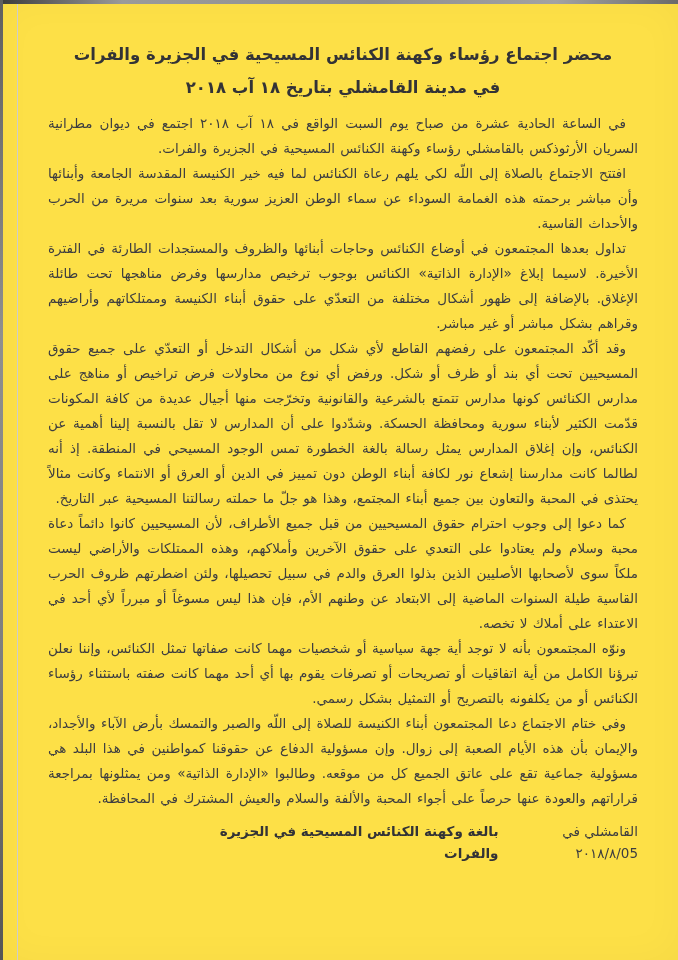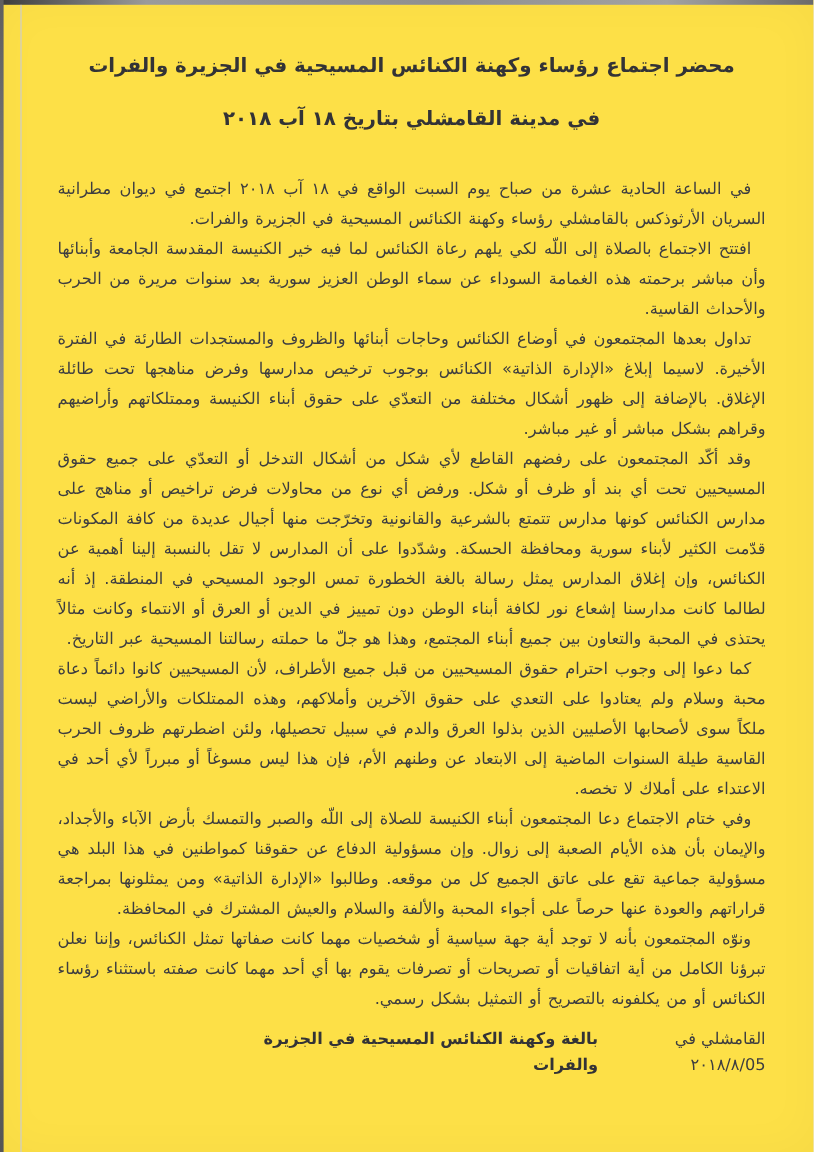--- a/index.html
+++ b/index.html
@@ -39,24 +39,24 @@
   }
   .doc-title {
     text-align: center;
     font-weight: bold;
     font-size: 16.5px;
     line-height: 30px;
     color: #333336;
     letter-spacing: 0;
   }
   .doc-title .line2 {
-    margin-top: 14px;
+    margin-top: 3px;
   }
   .body-text {
-    margin-top: 32px;
+    margin-top: 8px;
     font-size: 13.5px;
     line-height: 25px;
     text-align: justify;
   }
   .body-text p {
     margin: 0;
     padding: 0;
     text-indent: 12px;
     word-spacing: 1px;
   }
@@ -89,22 +89,22 @@
       <div class="line1">محضر اجتماع رؤساء وكهنة الكنائس المسيحية في الجزيرة والفرات</div>
       <div class="line2">في مدينة القامشلي بتاريخ ١٨ آب ٢٠١٨</div>
     </div>
 
     <div class="body-text">
       <p>في الساعة الحادية عشرة من صباح يوم السبت الواقع في ١٨ آب ٢٠١٨ اجتمع في ديوان مطرانية السريان الأرثوذكس بالقامشلي رؤساء وكهنة الكنائس المسيحية في الجزيرة والفرات.</p>
       <p>افتتح الاجتماع بالصلاة إلى اللّه لكي يلهم رعاة الكنائس لما فيه خير الكنيسة المقدسة الجامعة وأبنائها وأن مباشر برحمته هذه الغمامة السوداء عن سماء الوطن العزيز سورية بعد سنوات مريرة من الحرب والأحداث القاسية.</p>
       <p>تداول بعدها المجتمعون في أوضاع الكنائس وحاجات أبنائها والظروف والمستجدات الطارئة في الفترة الأخيرة. لاسيما إبلاغ «الإدارة الذاتية» الكنائس بوجوب ترخيص مدارسها وفرض مناهجها تحت طائلة الإغلاق. بالإضافة إلى ظهور أشكال مختلفة من التعدّي على حقوق أبناء الكنيسة وممتلكاتهم وأراضيهم وقراهم بشكل مباشر أو غير مباشر.</p>
       <p>وقد أكّد المجتمعون على رفضهم القاطع لأي شكل من أشكال التدخل أو التعدّي على جميع حقوق المسيحيين تحت أي بند أو ظرف أو شكل. ورفض أي نوع من محاولات فرض تراخيص أو مناهج على مدارس الكنائس كونها مدارس تتمتع بالشرعية والقانونية وتخرّجت منها أجيال عديدة من كافة المكونات قدّمت الكثير لأبناء سورية ومحافظة الحسكة. وشدّدوا على أن المدارس لا تقل بالنسبة إلينا أهمية عن الكنائس، وإن إغلاق المدارس يمثل رسالة بالغة الخطورة تمس الوجود المسيحي في المنطقة. إذ أنه لطالما كانت مدارسنا إشعاع نور لكافة أبناء الوطن دون تمييز في الدين أو العرق أو الانتماء وكانت مثالاً يحتذى في المحبة والتعاون بين جميع أبناء المجتمع، وهذا هو جلّ ما حملته رسالتنا المسيحية عبر التاريخ.</p>
       <p>كما دعوا إلى وجوب احترام حقوق المسيحيين من قبل جميع الأطراف، لأن المسيحيين كانوا دائماً دعاة محبة وسلام ولم يعتادوا على التعدي على حقوق الآخرين وأملاكهم، وهذه الممتلكات والأراضي ليست ملكاً سوى لأصحابها الأصليين الذين بذلوا العرق والدم في سبيل تحصيلها، ولئن اضطرتهم ظروف الحرب القاسية طيلة السنوات الماضية إلى الابتعاد عن وطنهم الأم، فإن هذا ليس مسوغاً أو مبرراً لأي أحد في الاعتداء على أملاك لا تخصه.</p>
+      <p>ونوّه المجتمعون بأنه لا توجد أية جهة سياسية أو شخصيات مهما كانت صفاتها تمثل الكنائس، وإننا نعلن تبرؤنا الكامل من أية اتفاقيات أو تصريحات أو تصرفات يقوم بها أي أحد مهما كانت صفته باستثناء رؤساء الكنائس أو من يكلفونه بالتصريح أو التمثيل بشكل رسمي.</p>
       <p>وفي ختام الاجتماع دعا المجتمعون أبناء الكنيسة للصلاة إلى اللّه والصبر والتمسك بأرض الآباء والأجداد، والإيمان بأن هذه الأيام الصعبة إلى زوال. وإن مسؤولية الدفاع عن حقوقنا كمواطنين في هذا البلد هي مسؤولية جماعية تقع على عاتق الجميع كل من موقعه. وطالبوا «الإدارة الذاتية» ومن يمثلونها بمراجعة قراراتهم والعودة عنها حرصاً على أجواء المحبة والألفة والسلام والعيش المشترك في المحافظة.</p>
-      <p>ونوّه المجتمعون بأنه لا توجد أية جهة سياسية أو شخصيات مهما كانت صفاتها تمثل الكنائس، وإننا نعلن تبرؤنا الكامل من أية اتفاقيات أو تصريحات أو تصرفات يقوم بها أي أحد مهما كانت صفته باستثناء رؤساء الكنائس أو من يكلفونه بالتصريح أو التمثيل بشكل رسمي.</p>
     </div>
 
     <div class="doc-footer">
       <span class="place-date">القامشلي في ٢٠١٨/٨/05</span>
       <span class="signature">بالغة وكهنة الكنائس المسيحية في الجزيرة والفرات</span>
     </div>
 
   </div>
 </div>
 

